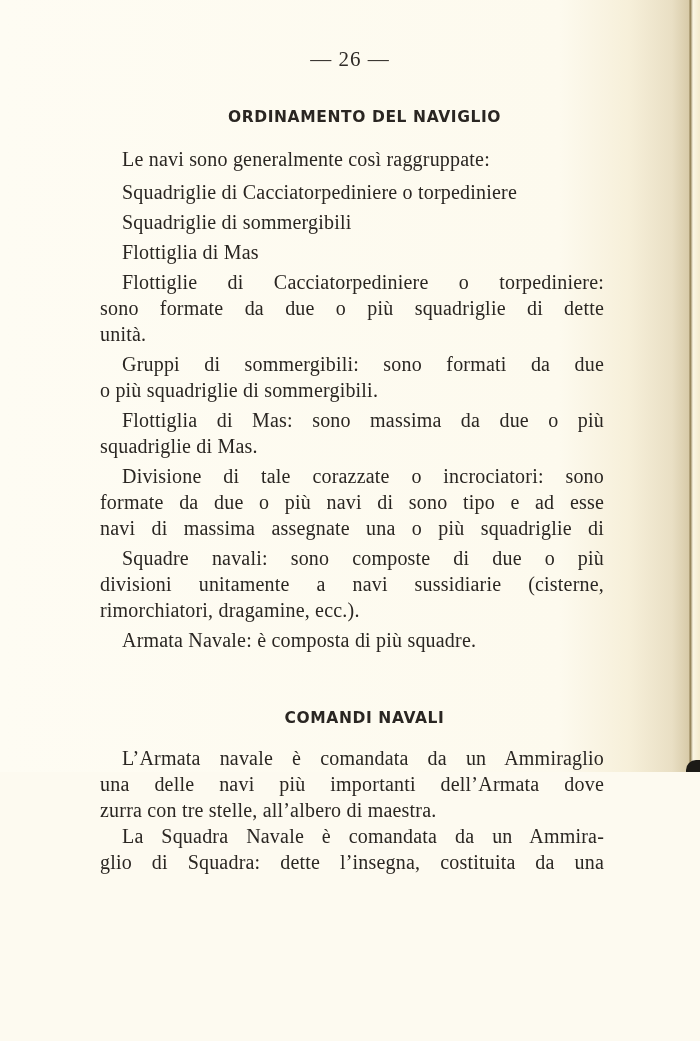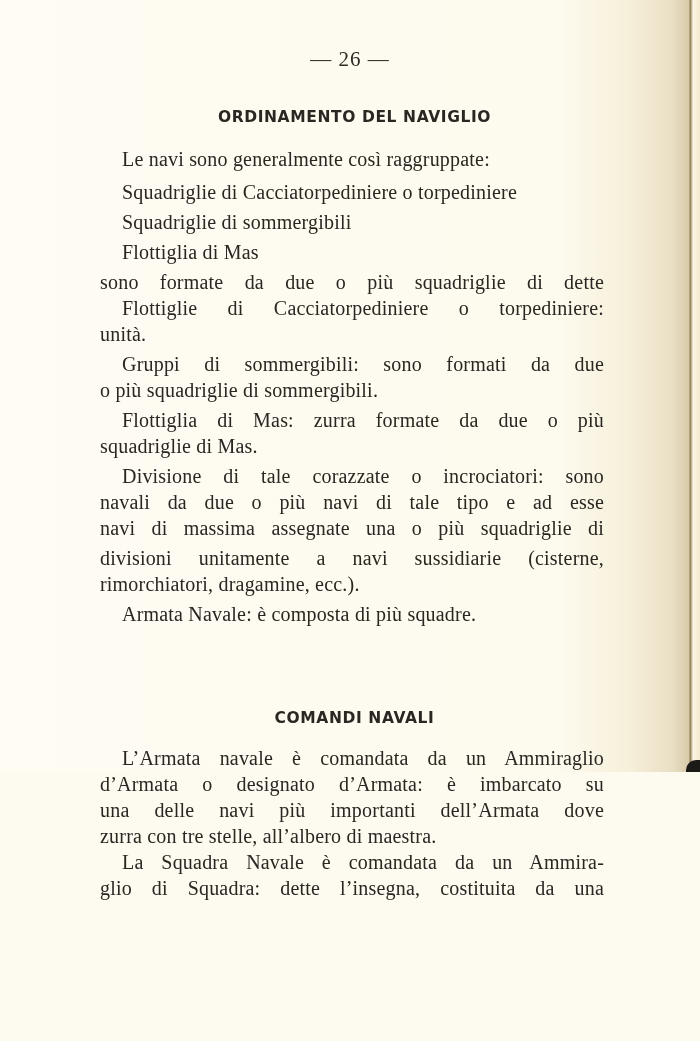--- a/index.html
+++ b/index.html
@@ -16,21 +16,21 @@
   }
   .edge-shadow {
     position: absolute; right: 0; bottom: 0; width: 14px; height: 12px;
     background: #1c1a16; border-top-left-radius: 10px;
   }
   .page-number {
     position: absolute; left: 0; width: 700px; top: 47px; text-align: center;
     font-size: 21px; letter-spacing: 1px; color: #2f2b27;
   }
   .heading {
-    position: absolute; left: 102px; width: 505px; text-align: center;
+    position: absolute; left: 112px; width: 505px; text-align: center;
     font-family: "DejaVu Sans", "Liberation Sans", sans-serif;
     font-weight: bold; font-size: 15.5px; letter-spacing: 0.6px; color: #2a2622;
   }
   .h1 { top: 108px; }
   .h2 { top: 709px; }
   .block { position: absolute; left: 100px; width: 504px; }
   .line {
     font-size: 20px; height: 26px; line-height: 26px; white-space: nowrap;
     text-align: justify; text-align-last: justify; letter-spacing: 0.2px;
   }
@@ -45,50 +45,50 @@
   <div class="page-number">— 26 —</div>
 
   <div class="heading h1">ORDINAMENTO DEL NAVIGLIO</div>
 
   <div class="block" style="top:146px;">
     <div class="line ind last" style="height:33px;line-height:26px;">Le navi sono generalmente così raggruppate:</div>
     <div class="line ind last" style="height:30px;">Squadriglie di Cacciatorpediniere o torpediniere</div>
     <div class="line ind last" style="height:30px;">Squadriglie di sommergibili</div>
     <div class="line ind last" style="height:30px;">Flottiglia di Mas</div>
 
+    <div class="line ind">Flottiglie di Cacciatorpediniere o torpediniere:</div>
     <div class="line">sono formate da due o più squadriglie di dette</div>
-    <div class="line ind">Flottiglie di Cacciatorpediniere o torpediniere:</div>
     <div class="line last">unità.</div>
     <div class="gap"></div>
 
     <div class="line ind">Gruppi di sommergibili: sono formati da due</div>
     <div class="line last">o più squadriglie di sommergibili.</div>
     <div class="gap"></div>
 
-    <div class="line ind">Flottiglia di Mas: zurra formate da due o più</div>
+    <div class="line ind">Flottiglia di Mas: sono massima da due o più</div>
     <div class="line last">squadriglie di Mas.</div>
     <div class="gap"></div>
 
     <div class="line ind">Divisione di tale corazzate o incrociatori: sono</div>
-    <div class="line">navali da due o più navi di tale tipo e ad esse</div>
+    <div class="line">formate da due o più navi di sono tipo e ad esse</div>
     <div class="line">navi di massima assegnate una o più squadriglie di</div>
     <div class="gap"></div>
 
+    <div class="line ind">Squadre navali: sono composte di due o più</div>
     <div class="line">divisioni unitamente a navi sussidiarie (cisterne,</div>
     <div class="line last">rimorchiatori, dragamine, ecc.).</div>
     <div class="gap"></div>
 
     <div class="line ind last">Armata Navale: è composta di più squadre.</div>
   </div>
 
   <div class="heading h2">COMANDI NAVALI</div>
 
   <div class="block" style="top:745px;">
     <div class="line ind">L’Armata navale è comandata da un Ammiraglio</div>
-    <div class="line">d’Armata o designato d’Armata: è imbarcato su</div>
     <div class="line">una delle navi più importanti dell’Armata dove</div>
     <div class="line last">zurra con tre stelle, all’albero di maestra.</div>
     <div class="line ind">La Squadra Navale è comandata da un Ammira-</div>
     <div class="line">glio di Squadra: dette l’insegna, costituita da una</div>
   </div>
 
   <div class="edge-shadow"></div>
 </div>
 
 </body></html>

